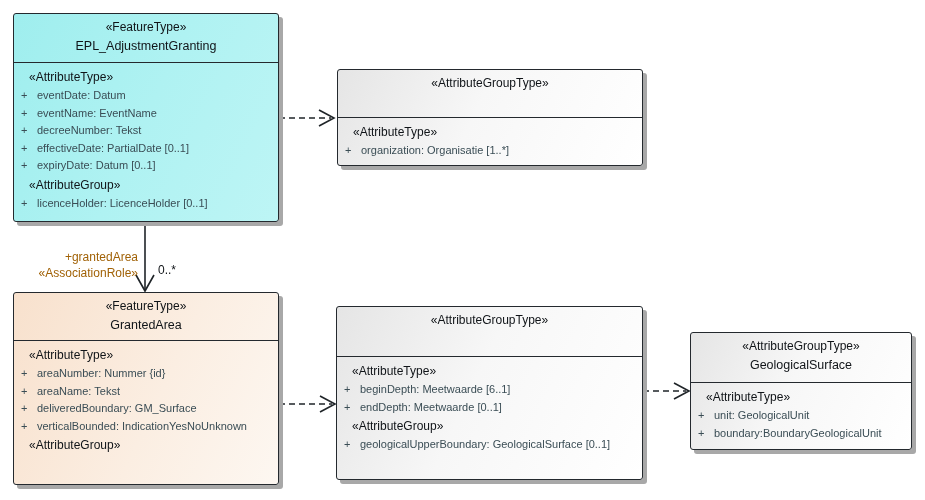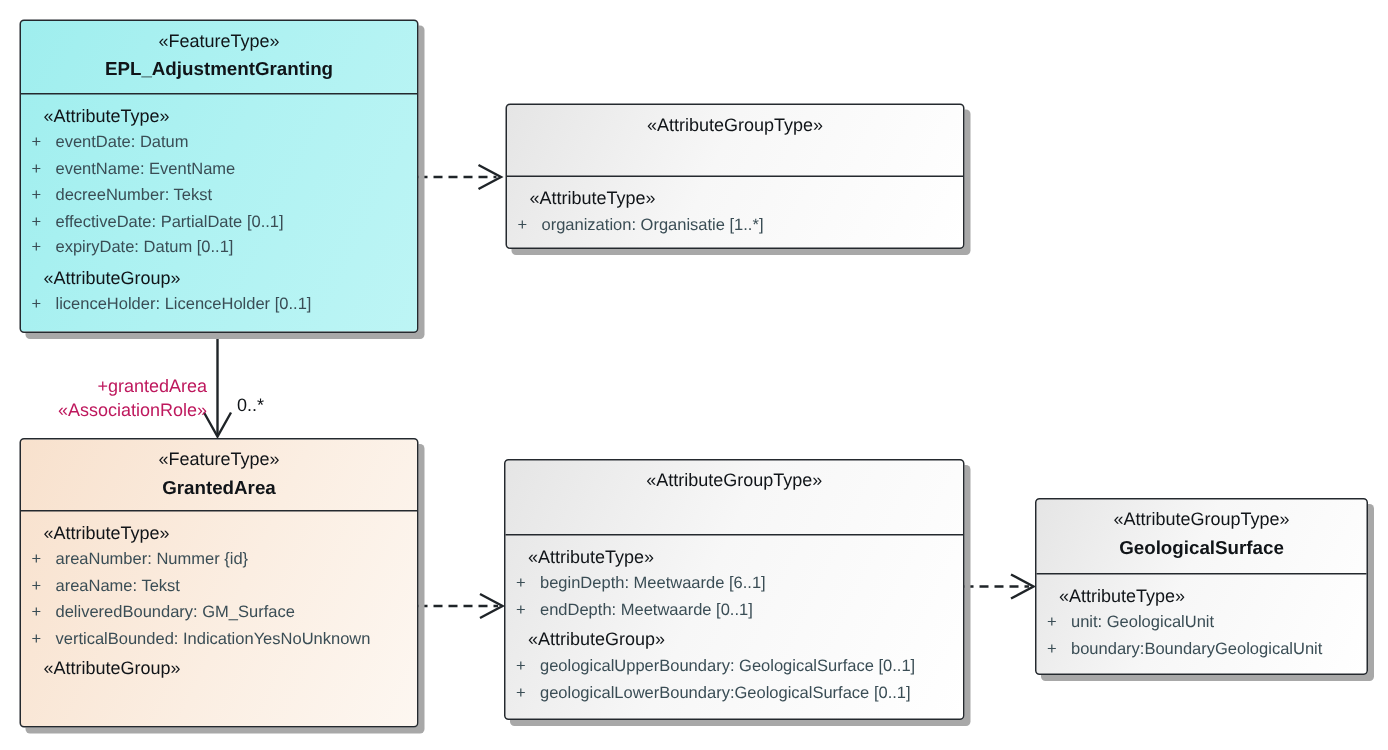--- a/index.html
+++ b/index.html
@@ -16,28 +16,28 @@
     display:flex;flex-direction:column;
   }
   .box-cyan{background:linear-gradient(115deg,#9feeee 0%,#aff2f2 50%,#bdf5f5 100%);}
   .box-peach{background:linear-gradient(115deg,#f8e1cd 0%,#fbeee2 55%,#fdf7f1 100%);}
   .box-plain{background:linear-gradient(115deg,#e5e5e5 0%,#f7f7f7 45%,#ffffff 100%);}
   .box-header{
     border-bottom:1.5px solid #24292e;text-align:center;
     padding-top:6px;box-sizing:border-box;flex:0 0 auto;
   }
   .stereotype{font-size:12px;color:#101418;line-height:15px;}
-  .class-name{font-size:12.5px;font-weight:bold;color:#101418;line-height:16px;margin-top:3px;}
+  .class-name{font-size:12.5px;font-weight:normal;color:#101418;line-height:16px;margin-top:3px;}
   .box-body{padding:4px 2px 0 0;flex:1 1 auto;overflow:hidden;}
   .sec-h{font-size:12px;color:#101418;margin:3px 0 2px 15px;line-height:15px;white-space:nowrap;}
   .attr-row{line-height:17.5px;font-size:11px;color:#3a4d55;white-space:nowrap;}
   .attr-vis{display:inline-block;width:23px;padding-left:7px;box-sizing:border-box;color:#3a4d55;}
   .assoc-labels{
     position:absolute;left:0;top:249px;width:138px;z-index:3;
-    text-align:right;font-size:12px;color:#be185d;line-height:16px;
+    text-align:right;font-size:12px;color:#a16207;line-height:16px;
   }
   .multiplicity{
     position:absolute;left:158px;top:263px;z-index:3;
     font-size:12px;color:#101418;
   }
   
   #box-epl{left:13px;top:13px;width:266px;height:209px;}
   #box-epl .box-header{height:49px;}
   #box-licenceholder{left:337px;top:69px;width:306px;height:97px;}
   #box-licenceholder .box-header{height:48px;}
@@ -117,21 +117,20 @@
   <div id="box-depthrange" class="uml-box box-plain">
     <div class="box-header">
       <div class="stereotype">«AttributeGroupType»</div>
     </div>
     <div class="box-body">
       <div class="sec-h">«AttributeType»</div>
       <div class="attr-row"><span class="attr-vis">+</span><span>beginDepth: Meetwaarde [6..1]</span></div>
       <div class="attr-row"><span class="attr-vis">+</span><span>endDepth: Meetwaarde [0..1]</span></div>
       <div class="sec-h">«AttributeGroup»</div>
       <div class="attr-row"><span class="attr-vis">+</span><span>geologicalUpperBoundary: GeologicalSurface [0..1]</span></div>
-      <div class="attr-row"><span class="attr-vis">+</span><span>geologicalLowerBoundary:GeologicalSurface [0..1]</span></div>
     </div>
   </div>
 
   <div id="box-geologicalsurface" class="uml-box box-plain">
     <div class="box-header">
       <div class="stereotype">«AttributeGroupType»</div>
       <div class="class-name">GeologicalSurface</div>
     </div>
     <div class="box-body">
       <div class="sec-h">«AttributeType»</div>

